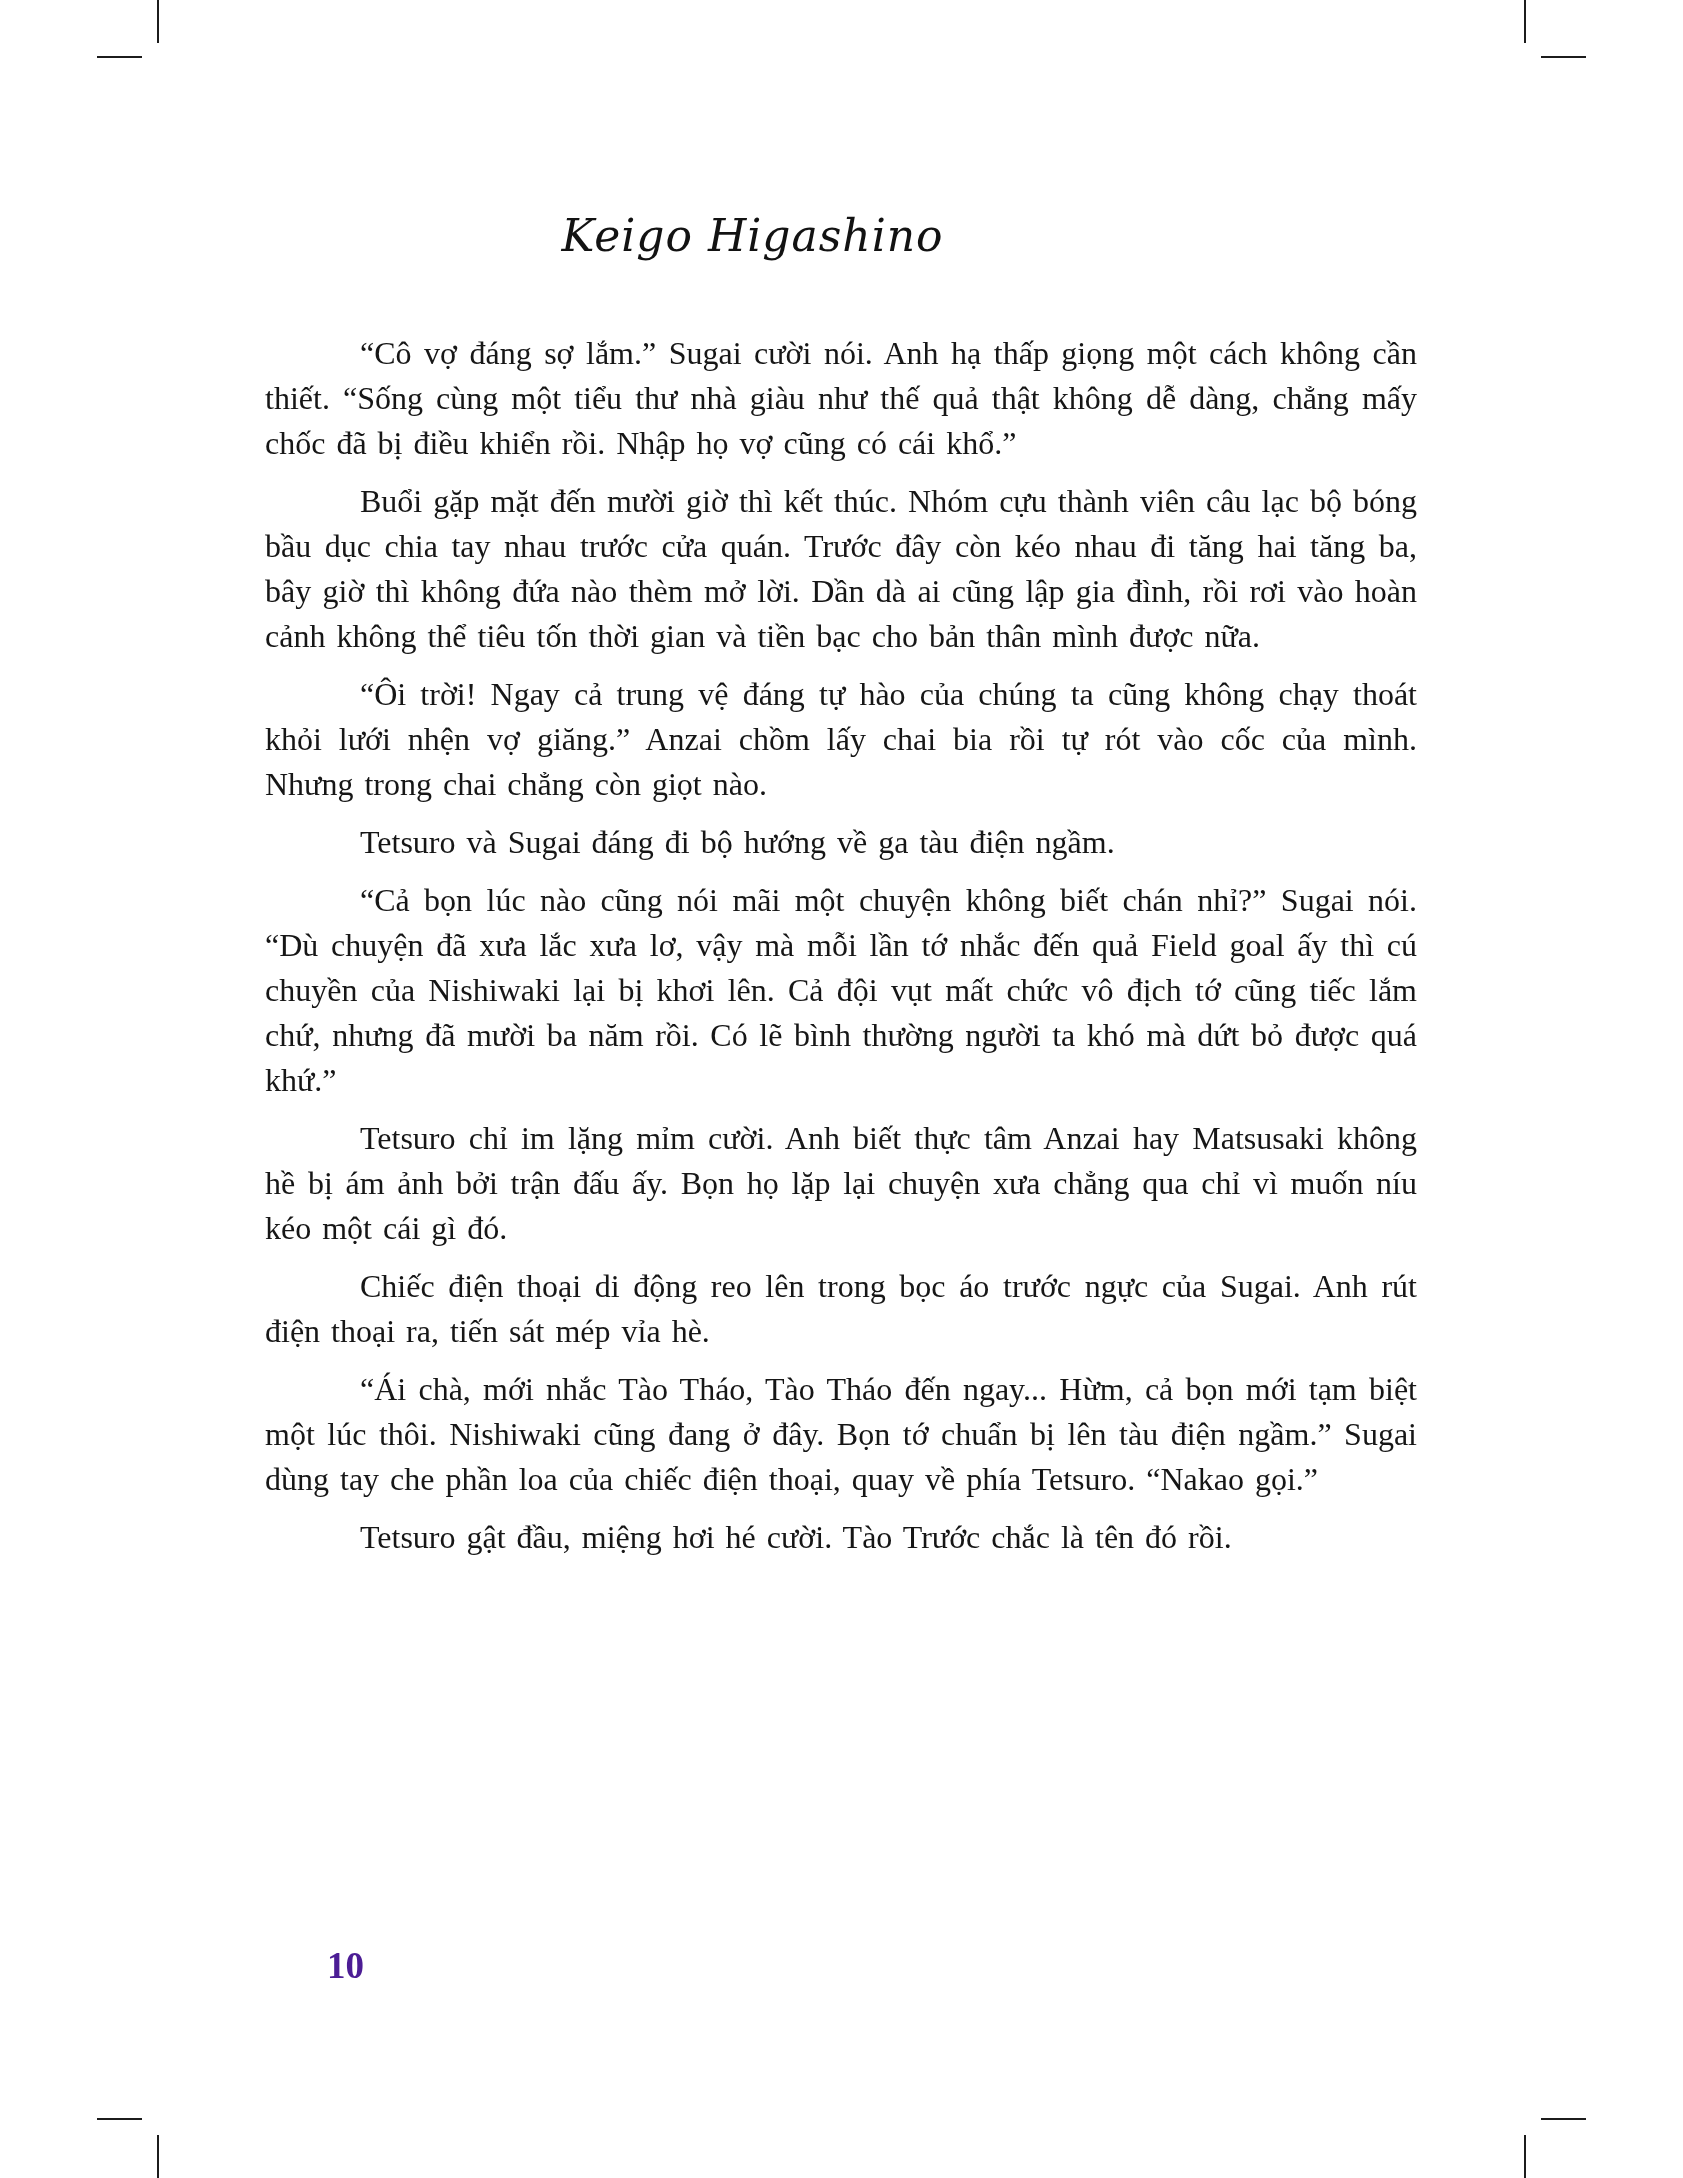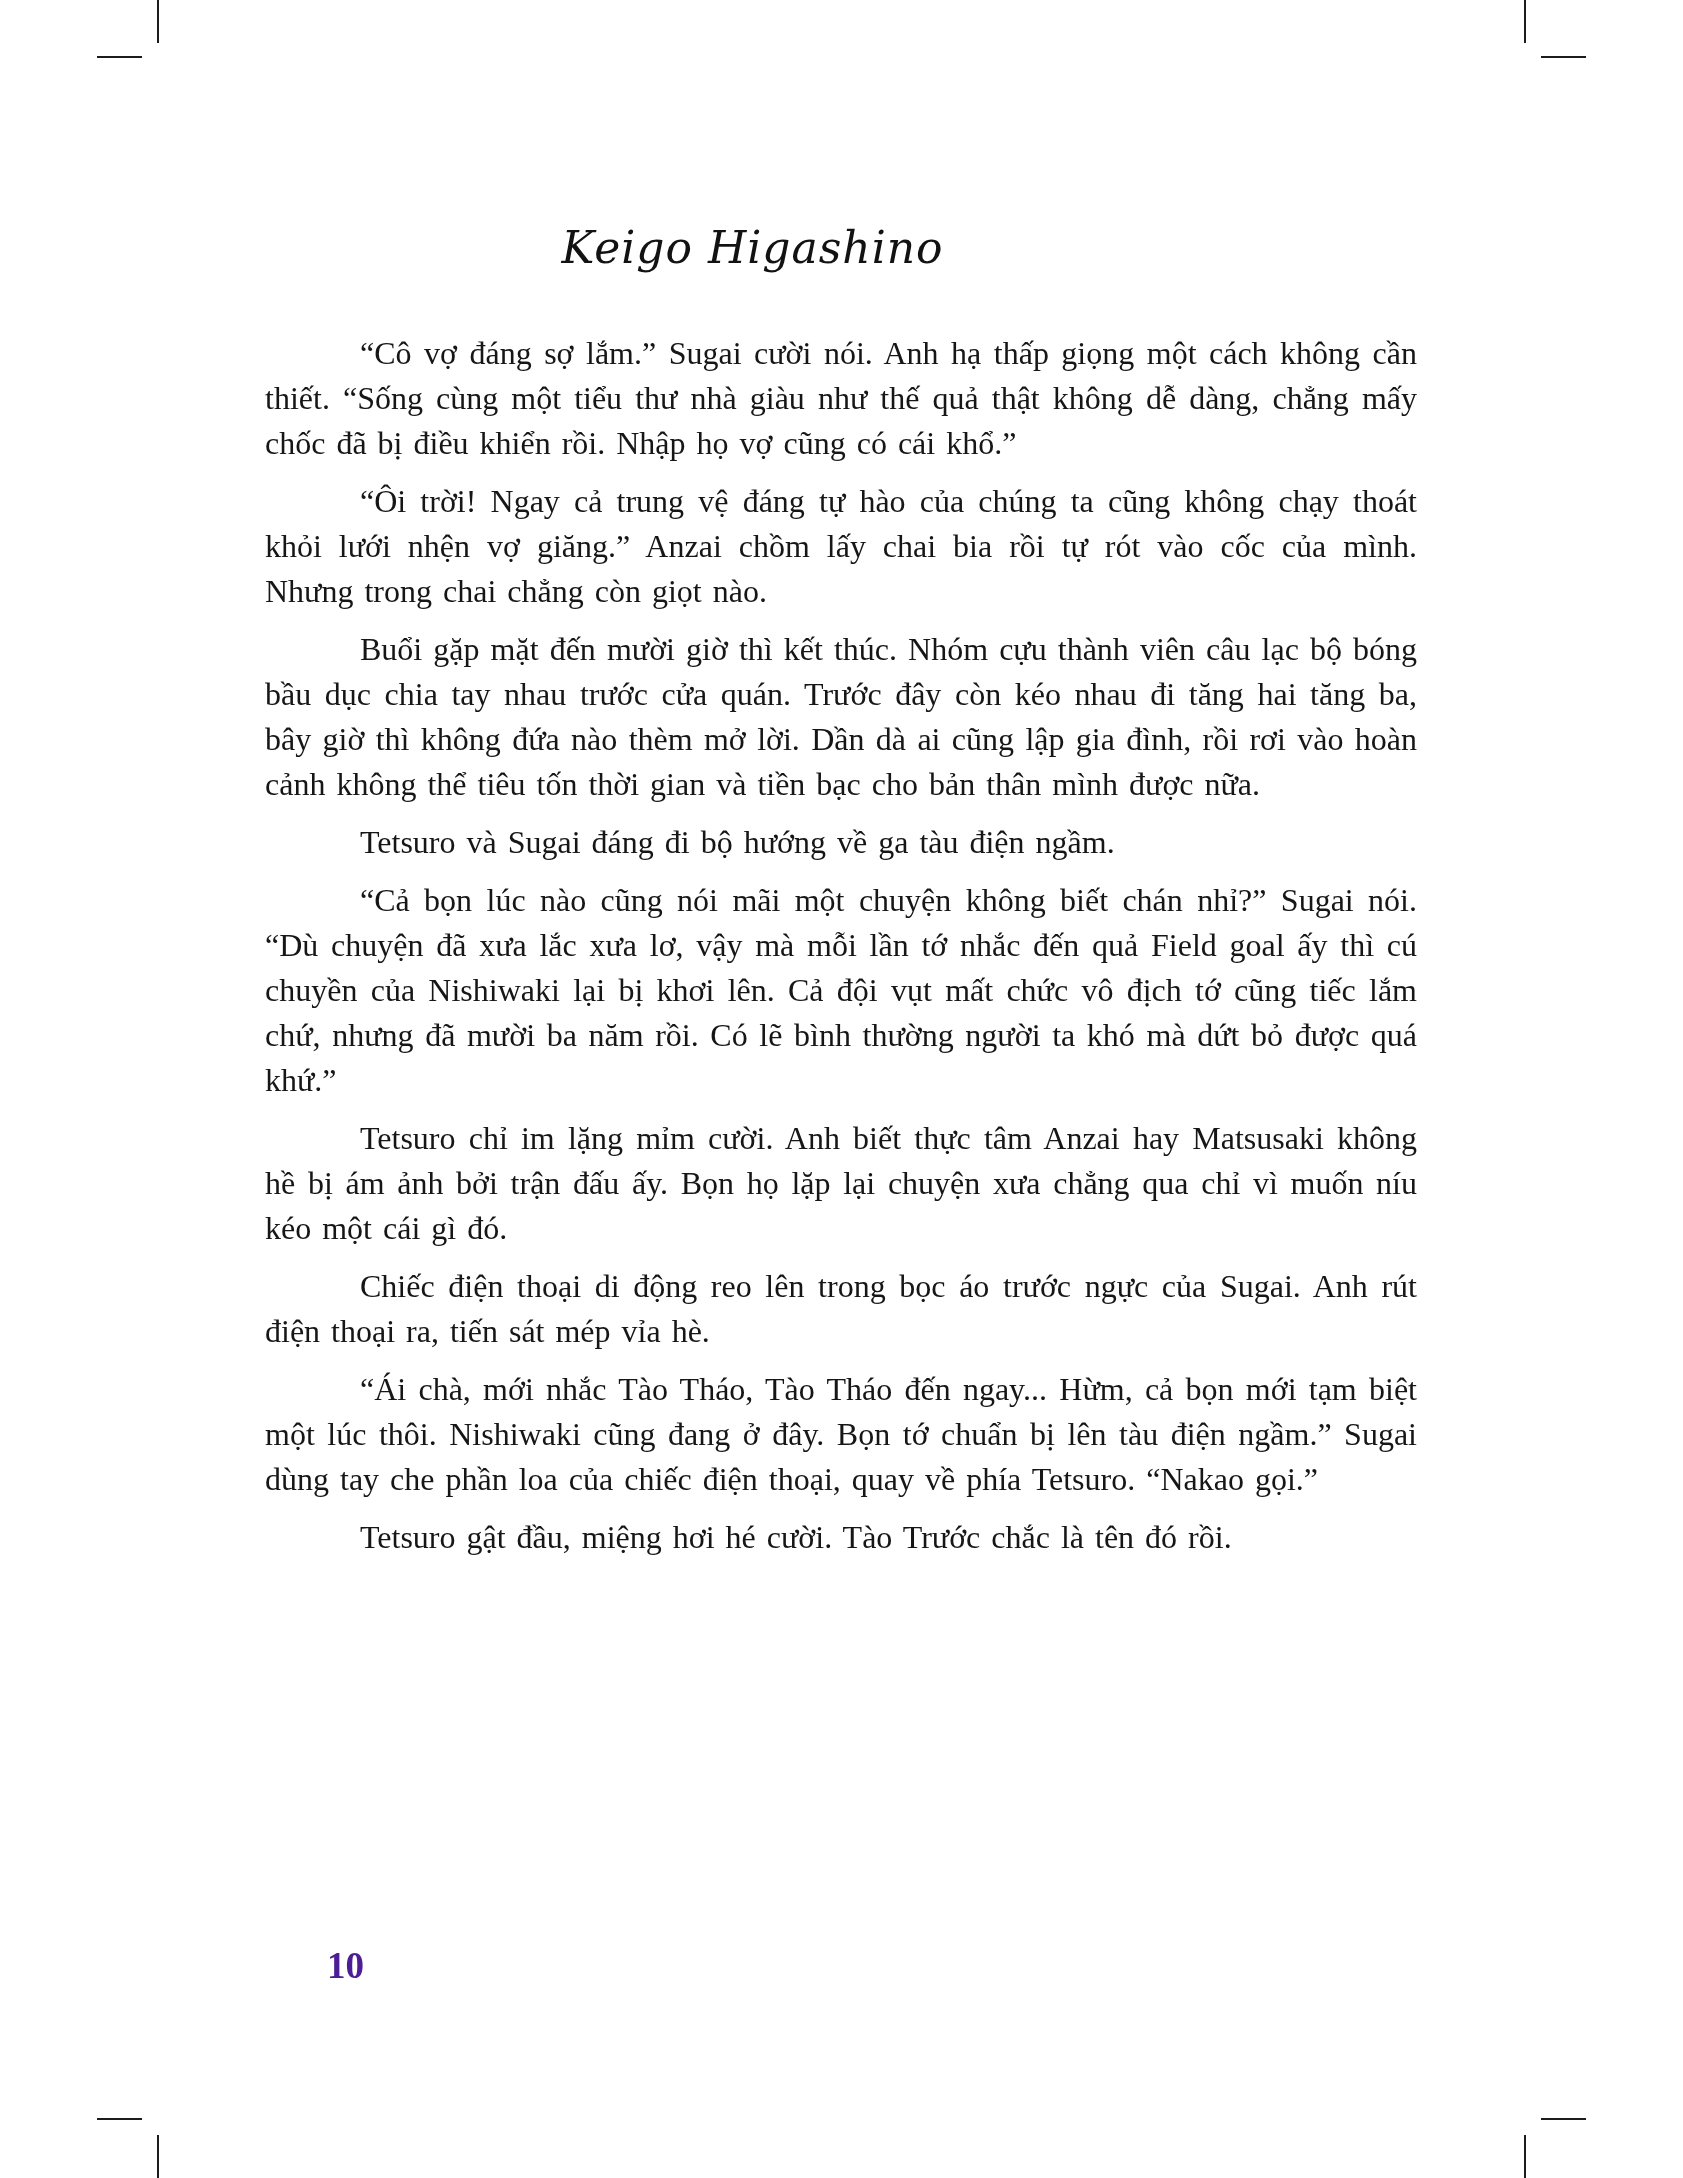--- a/index.html
+++ b/index.html
@@ -6,21 +6,21 @@
   body{
     width:1683px;height:2178px;
     background:#ffffff;
     position:relative;
     font-family:"Liberation Serif","DejaVu Serif",serif;
     overflow:hidden;
   }
   
   .author-head{
     position:absolute;
-    top:222px;left:0;width:1505px;
+    top:210px;left:0;width:1505px;
     text-align:center;
     font-family:"DejaVu Serif","Liberation Serif",serif;
     font-style:italic;
     font-size:44px;
     letter-spacing:1px;
     color:#121212;
   }
   
   .body-text{
     position:absolute;
@@ -63,22 +63,22 @@
 <div class="crop tr-h"></div>
 <div class="crop bl-h"></div>
 <div class="crop bl-v"></div>
 <div class="crop br-h"></div>
 <div class="crop br-v"></div>
 
 <div class="author-head">Keigo Higashino</div>
 
 <div class="body-text">
   <p>“Cô vợ đáng sợ lắm.” Sugai cười nói. Anh hạ thấp giọng một cách không cần thiết. “Sống cùng một tiểu thư nhà giàu như thế quả thật không dễ dàng, chẳng mấy chốc đã bị điều khiển rồi. Nhập họ vợ cũng có cái khổ.”</p>
+  <p>Buổi gặp mặt đến mười giờ thì kết thúc. Nhóm cựu thành viên câu lạc bộ bóng bầu dục chia tay nhau trước cửa quán. Trước đây còn kéo nhau đi tăng hai tăng ba, bây giờ thì không đứa nào thèm mở lời. Dần dà ai cũng lập gia đình, rồi rơi vào hoàn cảnh không thể tiêu tốn thời gian và tiền bạc cho bản thân mình được nữa.</p>
   <p>“Ôi trời! Ngay cả trung vệ đáng tự hào của chúng ta cũng không chạy thoát khỏi lưới nhện vợ giăng.” Anzai chồm lấy chai bia rồi tự rót vào cốc của mình. Nhưng trong chai chẳng còn giọt nào.</p>
-  <p>Buổi gặp mặt đến mười giờ thì kết thúc. Nhóm cựu thành viên câu lạc bộ bóng bầu dục chia tay nhau trước cửa quán. Trước đây còn kéo nhau đi tăng hai tăng ba, bây giờ thì không đứa nào thèm mở lời. Dần dà ai cũng lập gia đình, rồi rơi vào hoàn cảnh không thể tiêu tốn thời gian và tiền bạc cho bản thân mình được nữa.</p>
   <p>Tetsuro và Sugai đáng đi bộ hướng về ga tàu điện ngầm.</p>
   <p>“Cả bọn lúc nào cũng nói mãi một chuyện không biết chán nhỉ?” Sugai nói. “Dù chuyện đã xưa lắc xưa lơ, vậy mà mỗi lần tớ nhắc đến quả Field goal ấy thì cú chuyền của Nishiwaki lại bị khơi lên. Cả đội vụt mất chức vô địch tớ cũng tiếc lắm chứ, nhưng đã mười ba năm rồi. Có lẽ bình thường người ta khó mà dứt bỏ được quá khứ.”</p>
   <p>Tetsuro chỉ im lặng mỉm cười. Anh biết thực tâm Anzai hay Matsusaki không hề bị ám ảnh bởi trận đấu ấy. Bọn họ lặp lại chuyện xưa chẳng qua chỉ vì muốn níu kéo một cái gì đó.</p>
   <p>Chiếc điện thoại di động reo lên trong bọc áo trước ngực của Sugai. Anh rút điện thoại ra, tiến sát mép vỉa hè.</p>
   <p>“Ái chà, mới nhắc Tào Tháo, Tào Tháo đến ngay... Hừm, cả bọn mới tạm biệt một lúc thôi. Nishiwaki cũng đang ở đây. Bọn tớ chuẩn bị lên tàu điện ngầm.” Sugai dùng tay che phần loa của chiếc điện thoại, quay về phía Tetsuro. “Nakao gọi.”</p>
   <p>Tetsuro gật đầu, miệng hơi hé cười. Tào Trước chắc là tên đó rồi.</p>
 </div>
 
 <div class="page-number">10</div>
 

